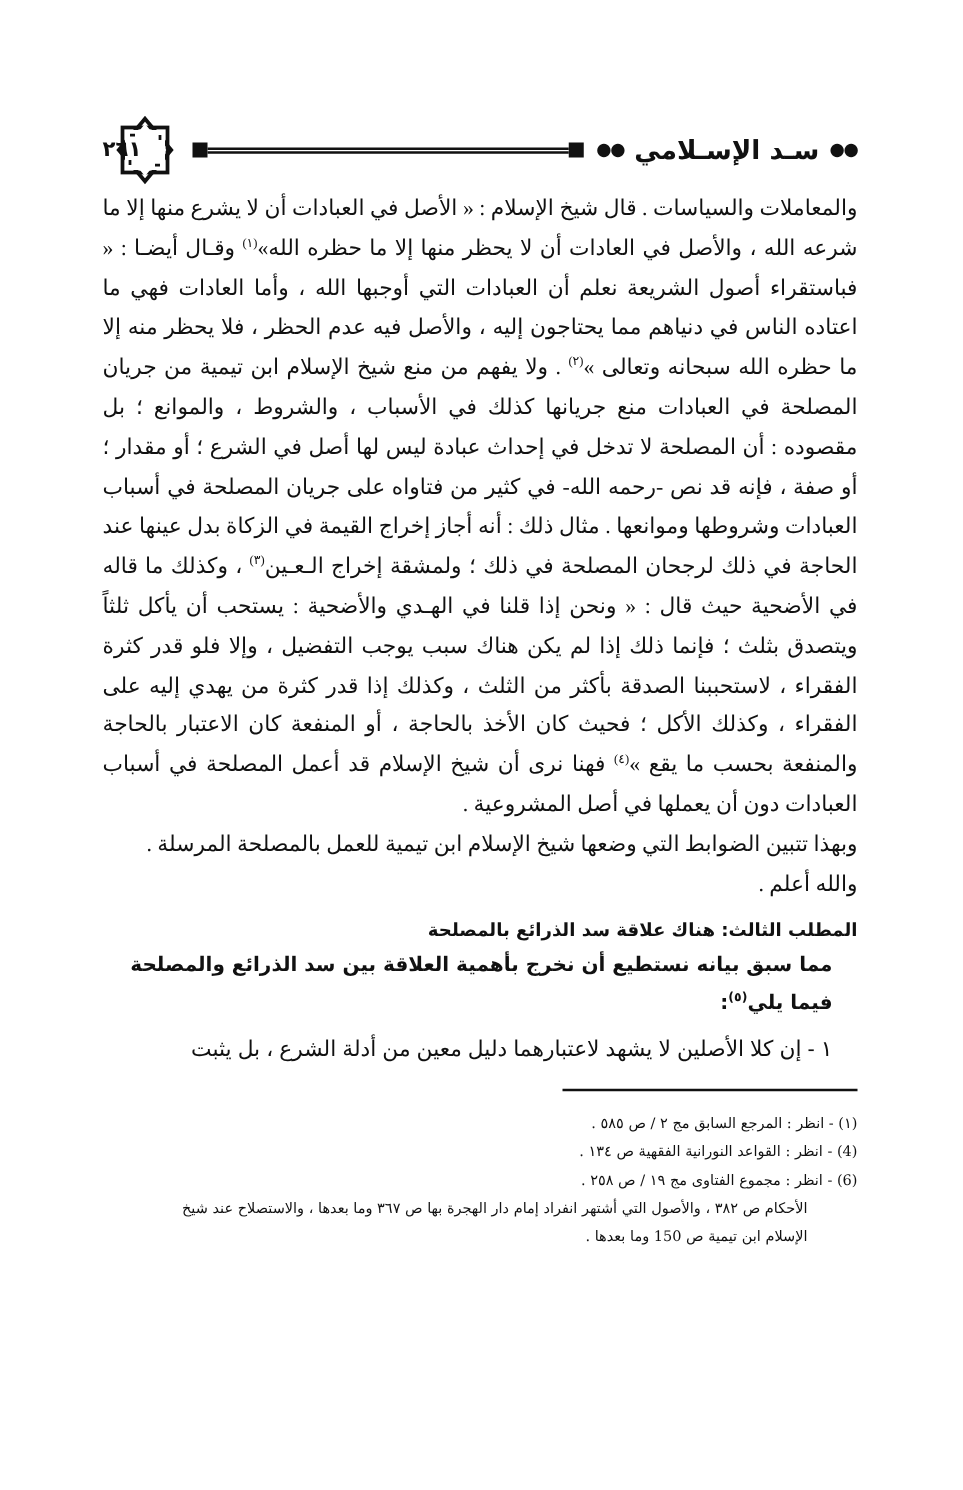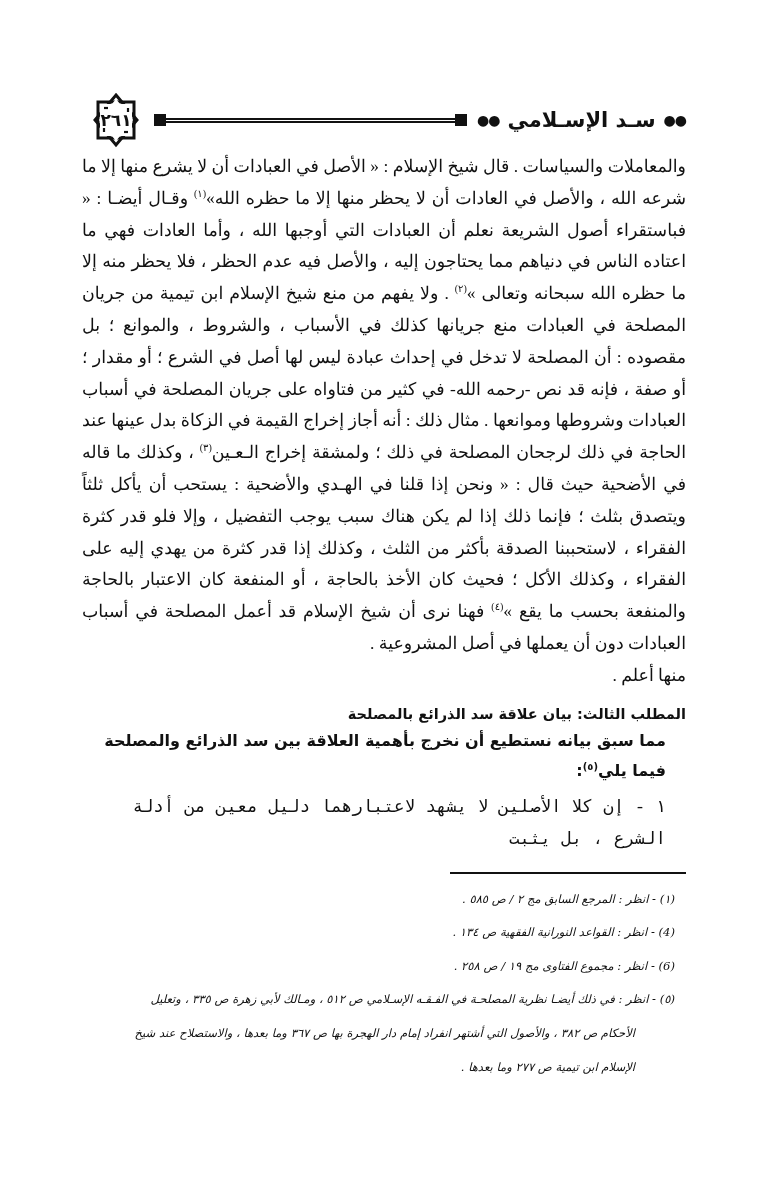--- a/index.html
+++ b/index.html
@@ -30,21 +30,21 @@
       align-items: center;
       direction: ltr;
     }
     .page-badge {
       position: relative;
       width: 68px;
       height: 56px;
       flex: 0 0 auto;
       display: flex;
       align-items: center;
-      justify-content: center;
+      justify-content: flex-start;
     }
     .page-badge svg {
       position: absolute;
       left: 0; top: 0;
     }
     .page-number {
       position: relative;
       font-family: "DejaVu Sans", sans-serif;
       font-size: 17px;
       font-weight: bold;
@@ -113,41 +113,40 @@
     }
     .lead-text {
       font-family: "DejaVu Sans", sans-serif;
       font-size: 16px;
       font-weight: bold;
       line-height: 30px;
       padding-right: 20px;
     }
     .list-item {
       margin-top: 6px;
-      font-family: Liberation Mono, monospace;
+      font-family: Liberation Sans, sans-serif;
       font-size: 17.4px;
       line-height: 32px;
       padding-right: 20px;
     }
     .fn-divider {
       margin-top: 16px;
       width: 236px;
       height: 0;
       border-top: 2px solid #111;
       margin-right: 0;
     }
     .footnotes {
       margin-top: 14px;
       font-family: "DejaVu Serif", serif;
       font-size: 11.6px;
       line-height: 22.6px;
     }
     .footnotes p {
-      margin: 11px;
-      font-style: italic;
+      margin: 0;
     }
     .fn-cont {
       padding-right: 40px;
     }
   </style>
 </head>
 <body>
 
 <div class="page">
 
@@ -181,36 +180,38 @@
       <span>سـد الإسـلامي</span>
       <span class="dots">●●</span>
     </div>
   </div>
 
   <div class="body-text">
     <p>
       <span>والمعاملات والسياسات . قال شيخ الإسلام : « الأصل في العبادات أن لا يشرع منها إلا ما شرعه الله ، والأصل في العادات أن لا يحظر منها إلا ما حظره الله»</span><sup>(١)</sup><span> وقـال أيضـا : « فباستقراء أصول الشريعة نعلم أن العبادات التي أوجبها الله ، وأما العادات فهي ما اعتاده الناس في دنياهم مما يحتاجون إليه ، والأصل فيه عدم الحظر ، فلا يحظر منه إلا ما حظره الله سبحانه وتعالى »</span><sup>(٢)</sup><span> . ولا يفهم من منع شيخ الإسلام ابن تيمية من جريان المصلحة في العبادات منع جريانها كذلك في الأسباب ، والشروط ، والموانع ؛ بل مقصوده : أن المصلحة لا تدخل في إحداث عبادة ليس لها أصل في الشرع ؛ أو مقدار ؛ أو صفة ، فإنه قد نص -رحمه الله- في كثير من فتاواه على جريان المصلحة في أسباب العبادات وشروطها وموانعها . مثال ذلك : أنه أجاز إخراج القيمة في الزكاة بدل عينها عند الحاجة في ذلك لرجحان المصلحة في ذلك ؛ ولمشقة إخراج الـعـين</span><sup>(٣)</sup><span> ، وكذلك ما قاله في الأضحية حيث قال : « ونحن إذا قلنا في الهـدي والأضحية : يستحب أن يأكل ثلثاً ويتصدق بثلث ؛ فإنما ذلك إذا لم يكن هناك سبب يوجب التفضيل ، وإلا فلو قدر كثرة الفقراء ، لاستحببنا الصدقة بأكثر من الثلث ، وكذلك إذا قدر كثرة من يهدي إليه على الفقراء ، وكذلك الأكل ؛ فحيث كان الأخذ بالحاجة ، أو المنفعة كان الاعتبار بالحاجة والمنفعة بحسب ما يقع »</span><sup>(٤)</sup><span> فهنا نرى أن شيخ الإسلام قد أعمل المصلحة في أسباب العبادات دون أن يعملها في أصل المشروعية .</span>
     </p>
     <p>
-      <span>منها أعلم .</span>
+      <span>وبهذا تتبين الضوابط التي وضعها شيخ الإسلام ابن تيمية للعمل بالمصلحة المرسلة .</span>
     </p>
-  </div>
-
-  <div class="section-title">المطلب الثالث: بيان علاقة سد الذرائع بالمصلحة</div>
+    <p>
+      <span>والله أعلم .</span>
+    </p>
+  </div>
+
+  <div class="section-title">المطلب الثالث: هناك علاقة سد الذرائع بالمصلحة</div>
 
   <div class="lead-text">
     <span>مما سبق بيانه نستطيع أن نخرج بأهمية العلاقة بين  سد الذرائع والمصلحة فيما يلي</span><sup>(٥)</sup><span>:</span>
   </div>
 
   <div class="list-item">١ - إن كلا الأصلين لا يشهد لاعتبارهما دليل معين من أدلة الشرع ، بل يثبت</div>
 
   <div class="fn-divider"></div>
 
   <div class="footnotes">
     <p>(١) - انظر : المرجع السابق مج ٢ / ص ٥٨٥ .</p>
     <p>(4) - انظر : القواعد النورانية الفقهية ص ١٣٤ .</p>
     <p>(6) - انظر : مجموع الفتاوى مج ١٩ / ص ٢٥٨ .</p>
-    <p>(٥) - انظر : في ذلك أيضـا نظرية المصلحـة في الفـقـه الإسـلامي ص ٥١٢ ، ومـالك لأبي زهرة ص ٣٣٥ ، وتعليل</p>
     <p class="fn-cont">الأحكام ص ٣٨٢ ، والأصول التي أشتهر انفراد إمام دار الهجرة بها ص ٣٦٧ وما بعدها ، والاستصلاح عند شيخ</p>
-    <p class="fn-cont">الإسلام ابن تيمية ص ٢٧٧ وما بعدها .</p>
+    <p class="fn-cont">الإسلام ابن تيمية ص 150 وما بعدها .</p>
   </div>
 
 </div>
 
 </body></html>

